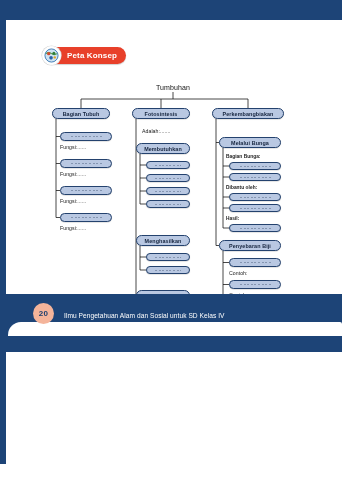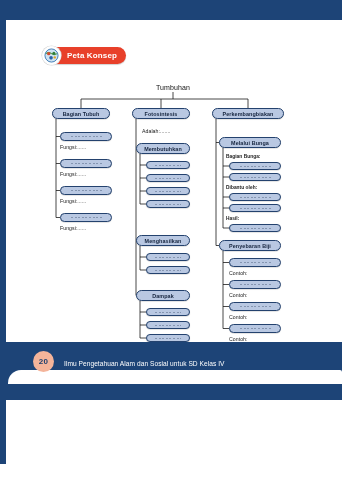--- a/index.html
+++ b/index.html
@@ -4,21 +4,21 @@
 <style>
   * { box-sizing: border-box; margin: 0; padding: 0; }
   html, body {
     width: 342px; height: 480px;
     background: #ffffff;
     font-family: "Liberation Sans", sans-serif;
     overflow: hidden;
   }
   #page {
     position: relative;
-    width: 342px; height: 400px;
+    width: 342px; height: 352px;
     background: #ffffff;
   }
 
   
   .top-bar {
     position: absolute; left: 0; top: 0;
     width: 342px; height: 20px;
     background: #1d4477;
   }
   .top-bar-inner {

